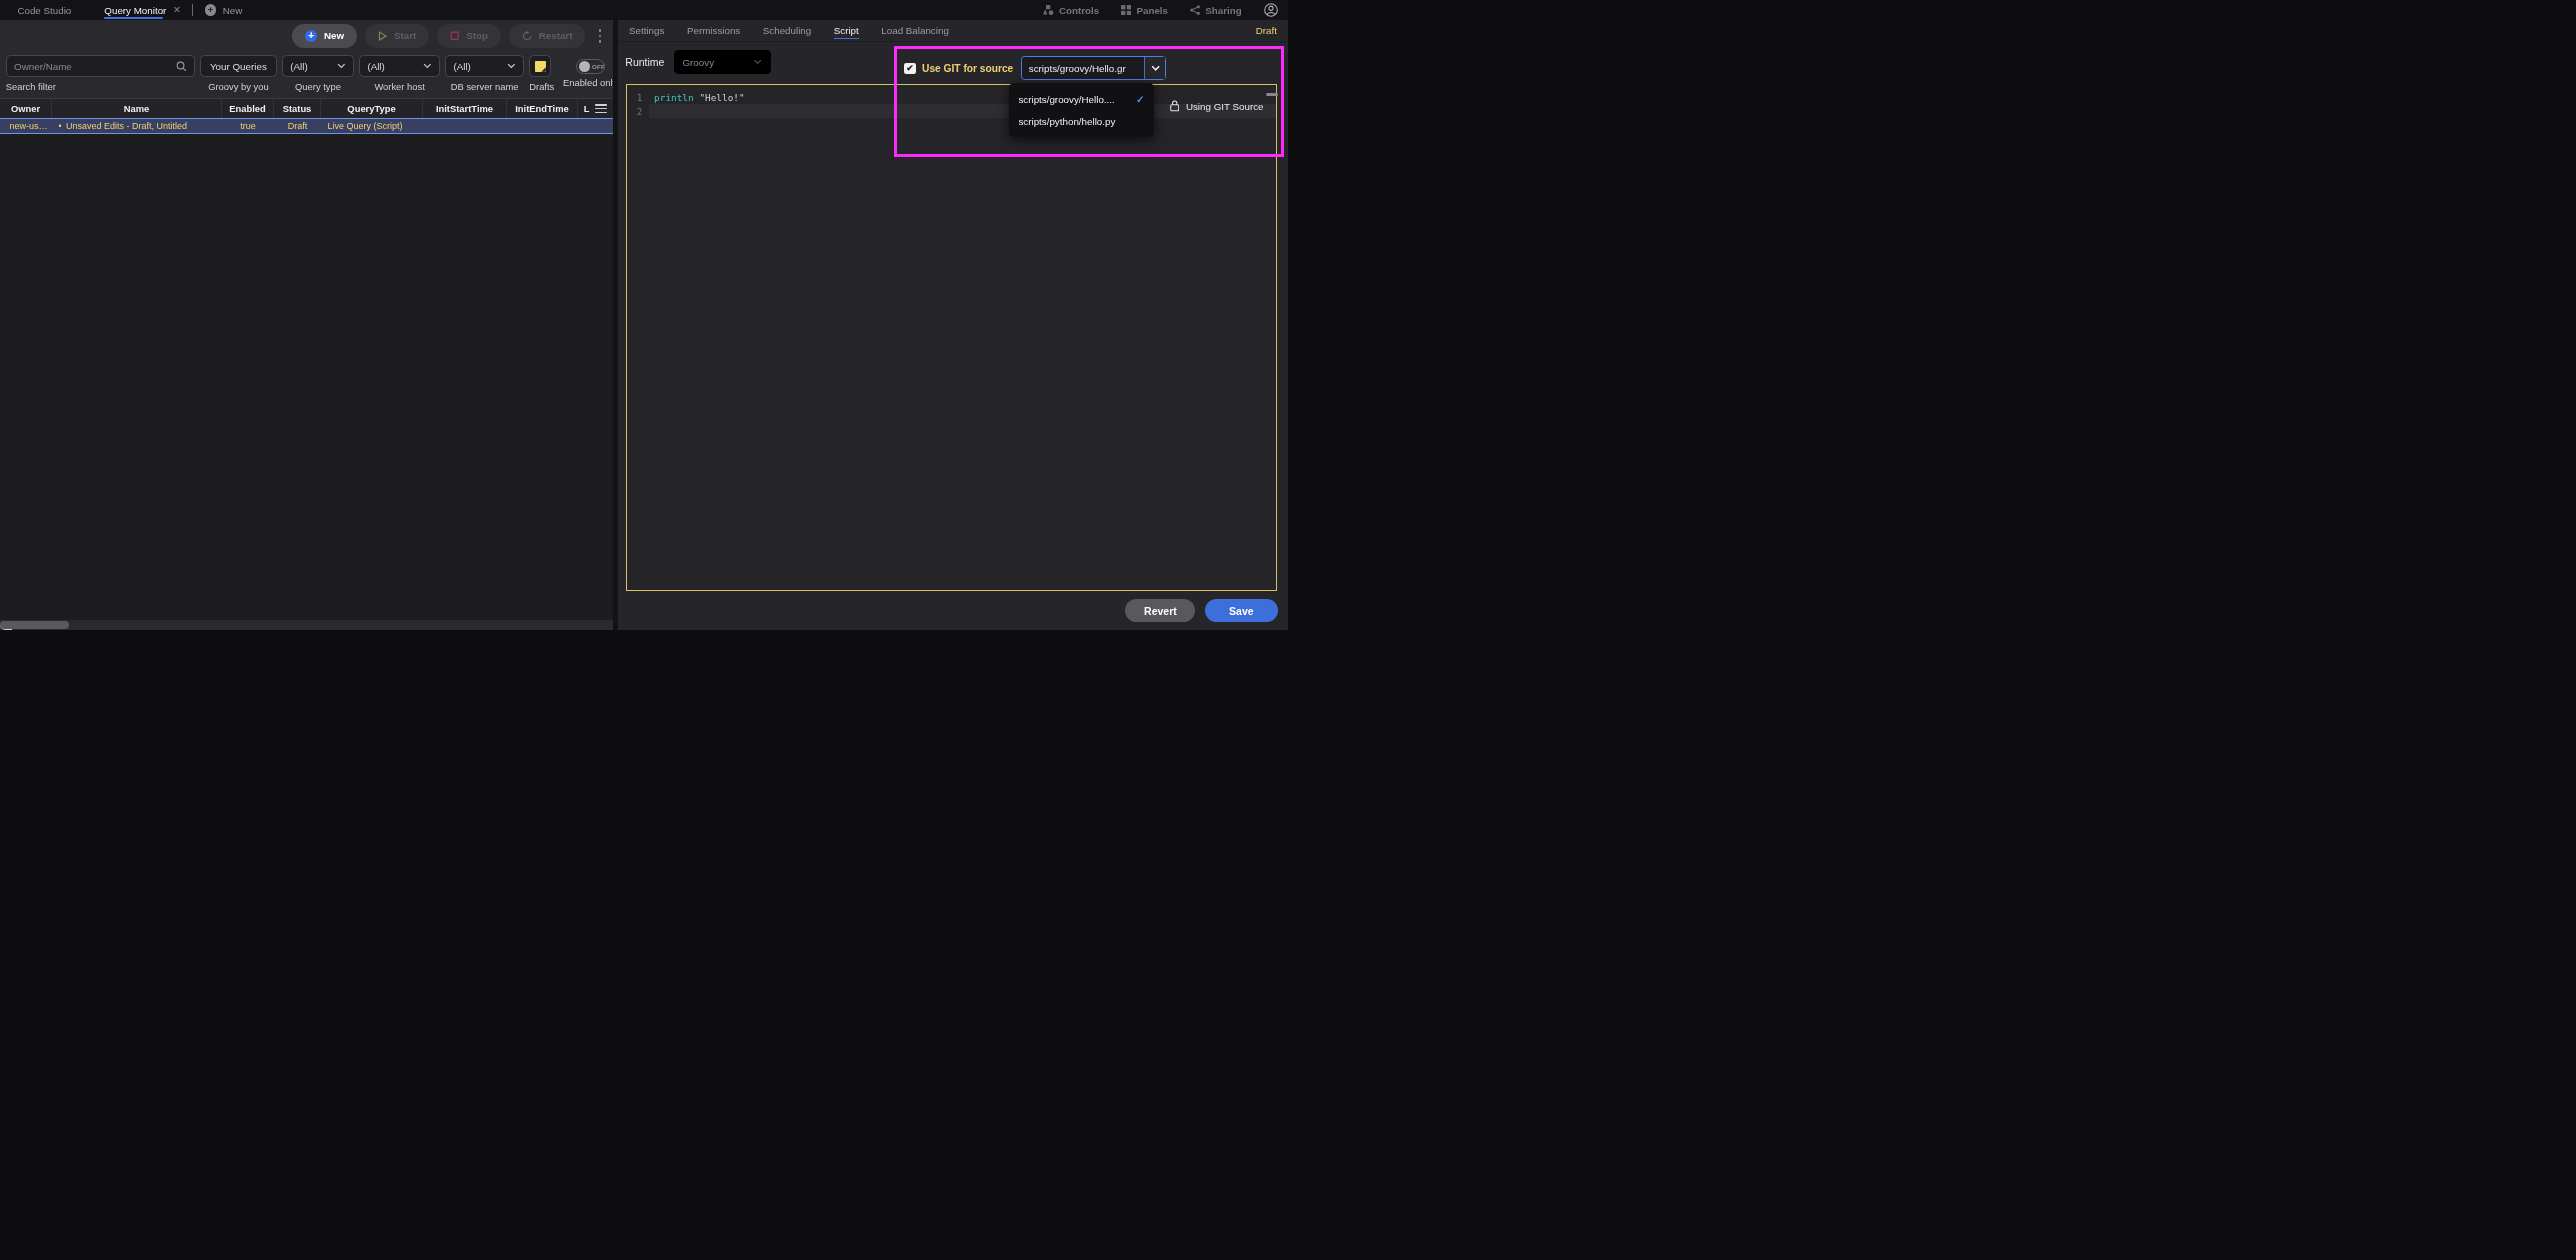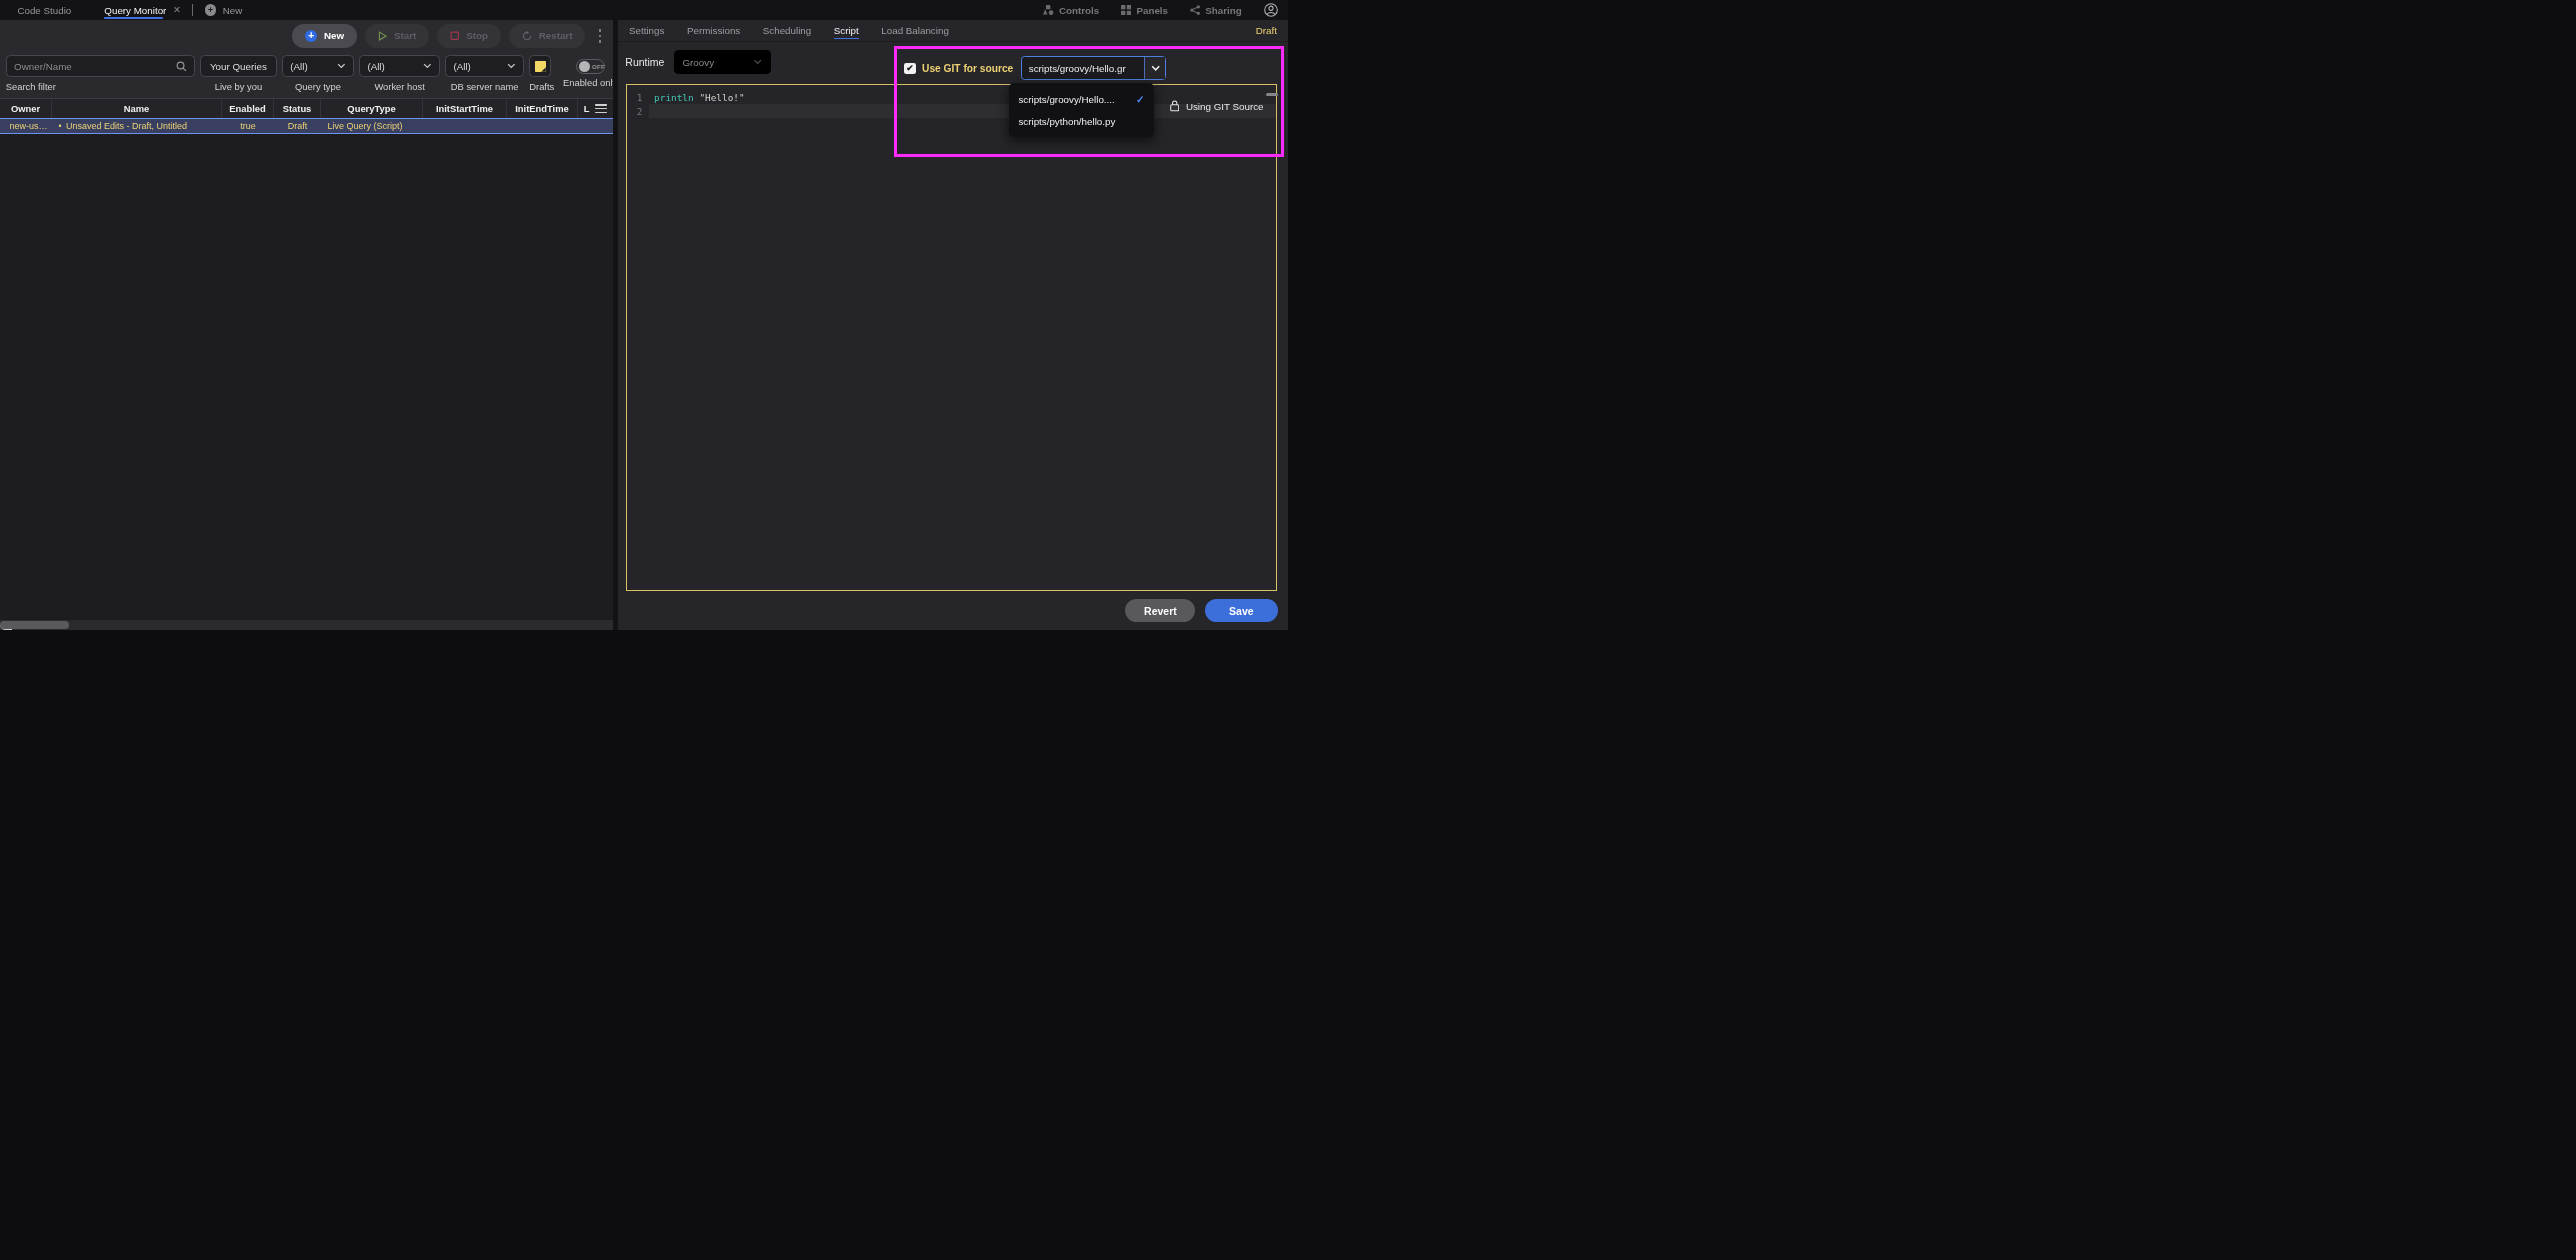--- a/index.html
+++ b/index.html
@@ -265,21 +265,21 @@
             <circle cx="6.2" cy="6.2" r="4.6" fill="none" stroke="#9a9a9e" stroke-width="1.5"></circle>
             <line x1="9.6" y1="9.6" x2="13.6" y2="13.6" stroke="#9a9a9e" stroke-width="1.5"></line>
           </svg>
         </div>
         <div class="flabel left">Search filter</div>
       </div>
       <div class="fgroup">
         <button class="control btn-yq" style="background:#1e1e22; font-family:inherit; cursor:pointer;">
           <span>Your Queries</span>
         </button>
-        <div class="flabel">Live by you</div>
+        <div class="flabel">Groovy by you</div>
       </div>
       <div class="fgroup">
         <div class="control sel1">
           <span>(All)</span>
           <svg class="chev chev-svg" width="8.7" height="5.8" viewBox="0 0 12 8">
             <polyline points="1.5,1.5 6,6 10.5,1.5" fill="none" stroke="#c8c8cc" stroke-width="1.8"></polyline>
           </svg>
         </div>
         <div class="flabel">Query type</div>
       </div>

